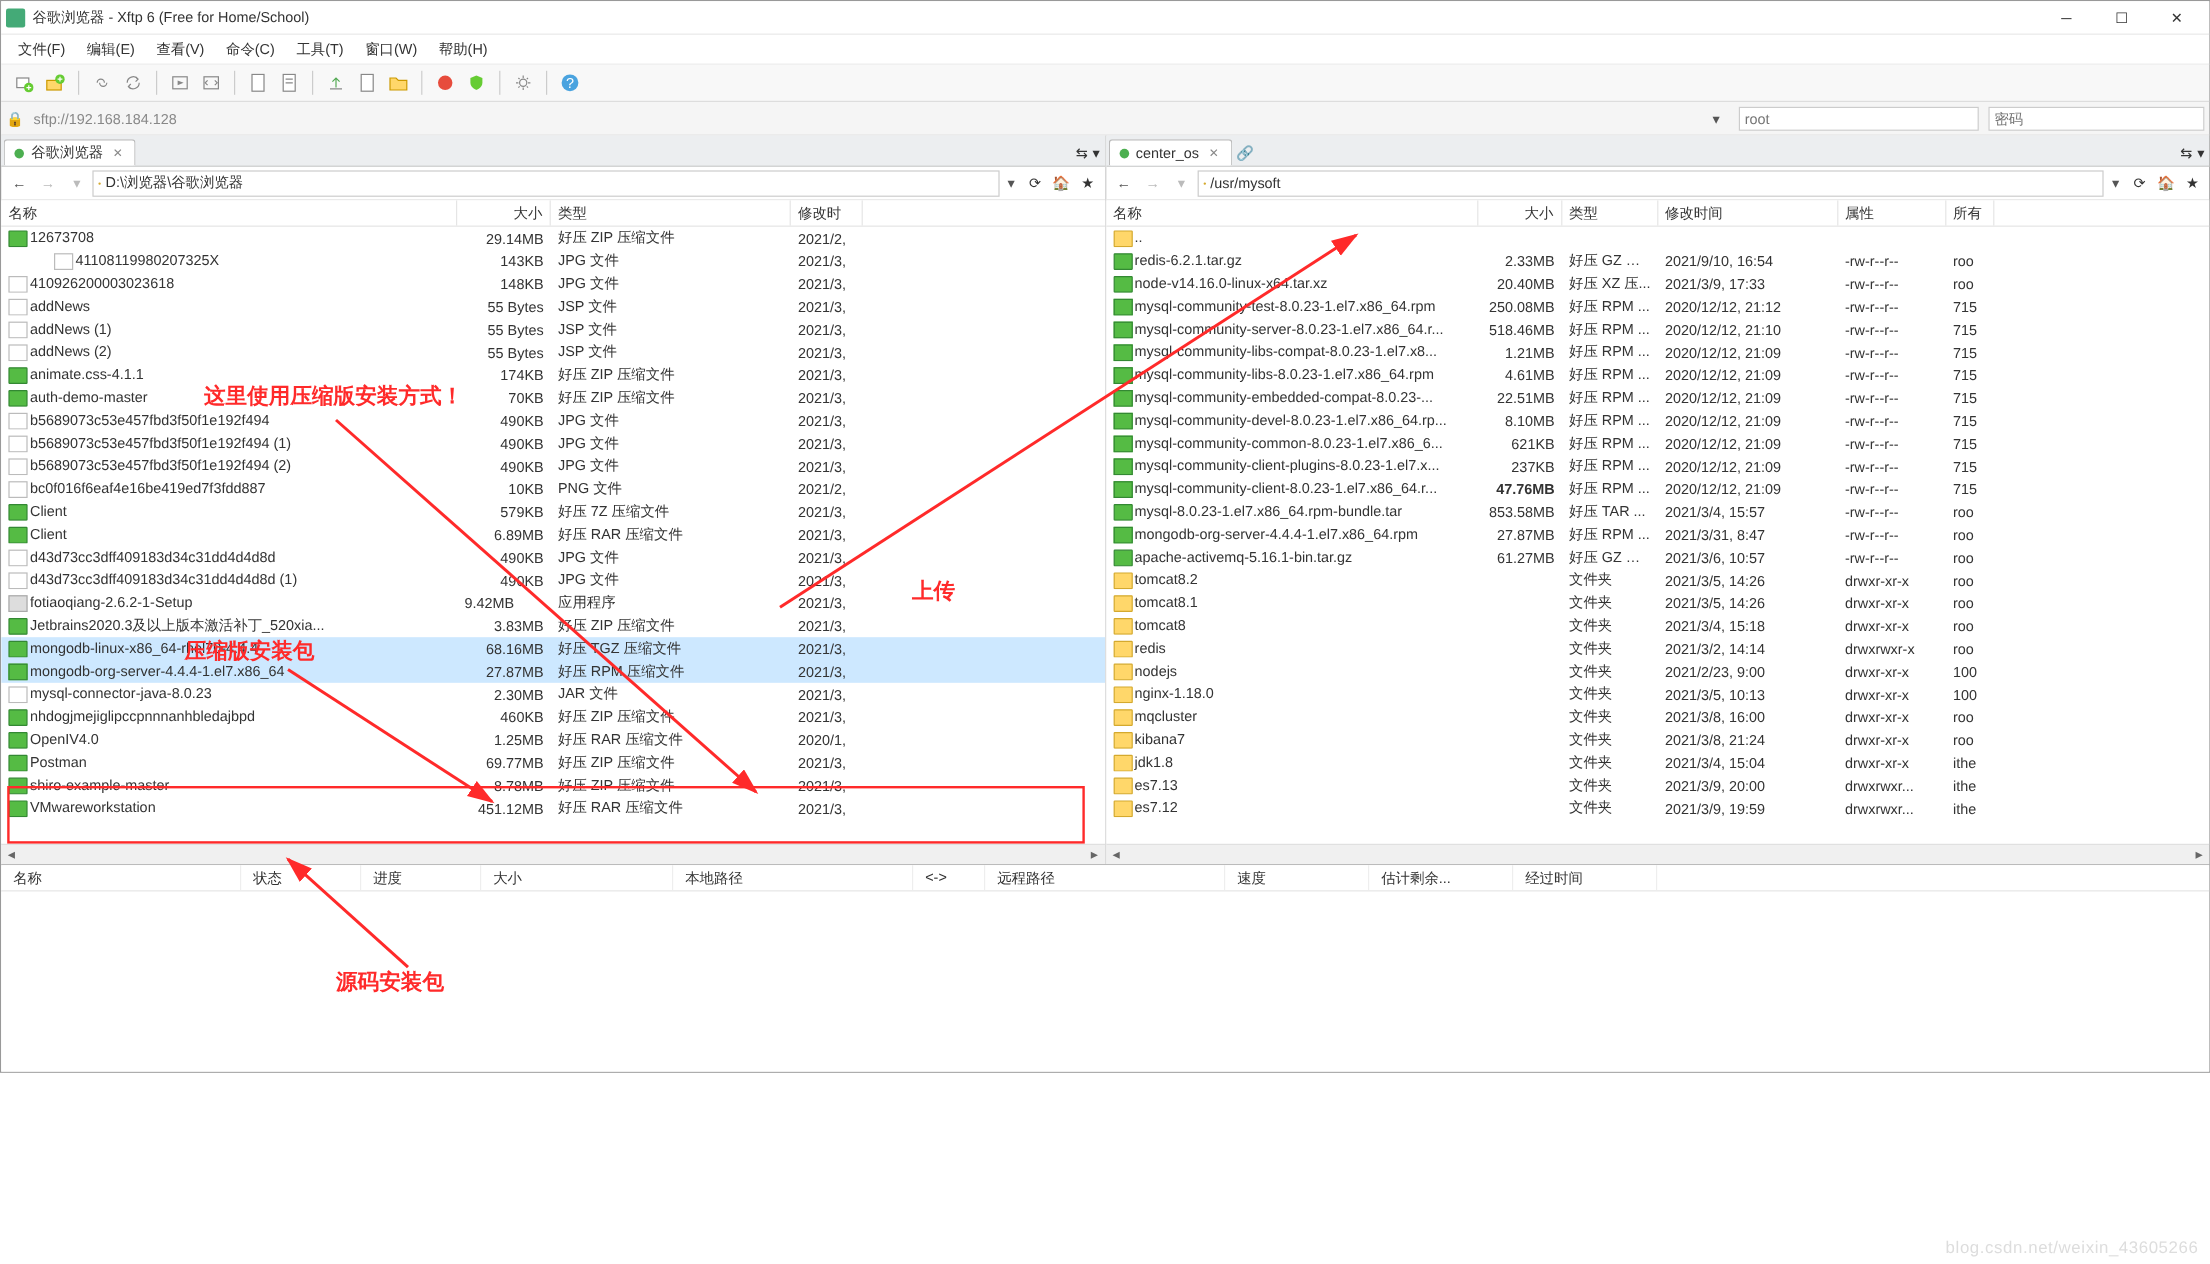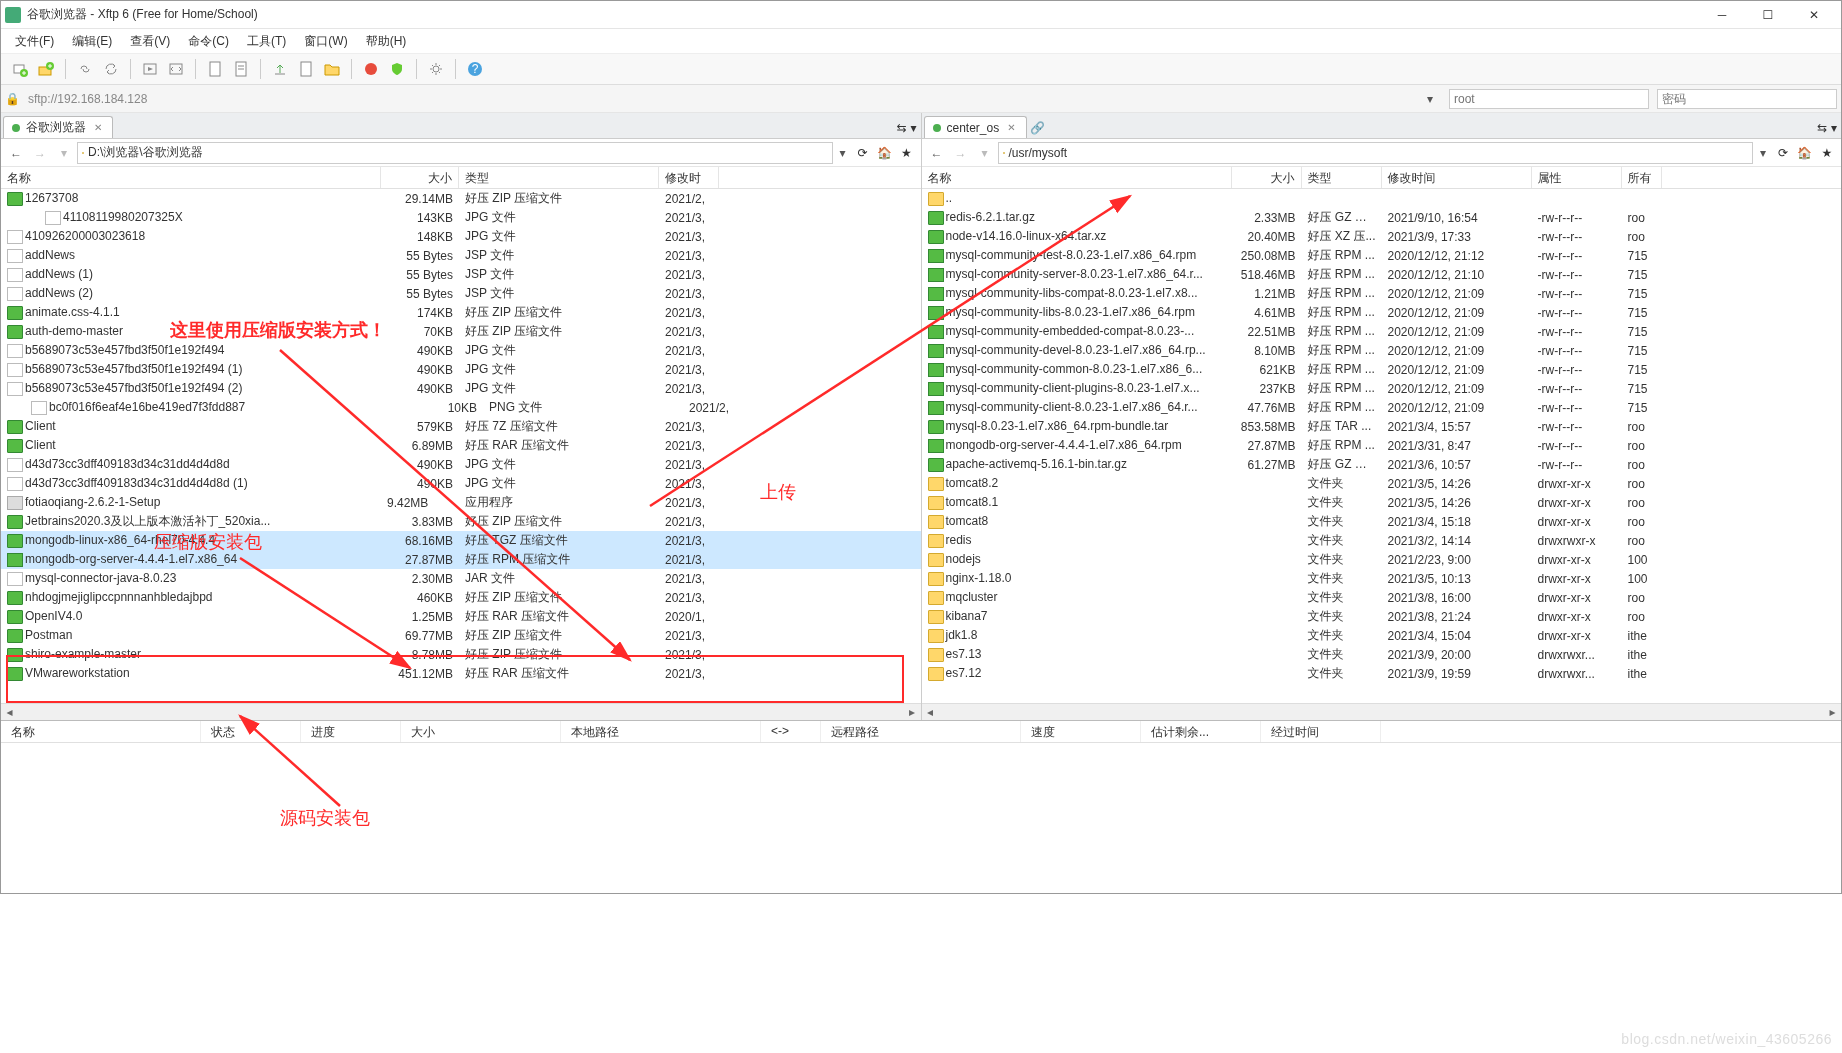--- a/index.html
+++ b/index.html
@@ -63,21 +63,21 @@
 .row .ic{width:16px;height:14px;display:inline-block;vertical-align:middle;margin-right:2px;}
 .ic-fold{background:#ffd76a;border:1px solid #d4a92e;border-radius:1px;}
 .ic-zip{background:#5b4;border:1px solid #383;border-radius:1px;}
 .ic-jpg{background:#fff;border:1px solid #bbb;}
 .ic-jsp{background:#fff;border:1px solid #bbb;}
 .ic-exe{background:#ddd;border:1px solid #aaa;}
 .ic-rpm{background:#5b4;border:1px solid #383;}
 
 
 .redbox{position:absolute; border:2px solid #ff2a2a; pointer-events:none;}
-.redtxt{position:absolute; color:#ff2a2a; font-size:18px; font-weight:400; pointer-events:none;}
+.redtxt{position:absolute; color:#ff2a2a; font-size:18px; font-weight:700; pointer-events:none;}
 svg.arrow{position:absolute; pointer-events:none;}
 
 
 .sbar-h{height:17px;background:#f0f0f0;border-top:1px solid #ddd;display:flex;}
 .sbar-h .tr{width:17px;display:flex;align-items:center;justify-content:center;color:#666;}
 .sbar-h .track{flex:1;}
 
 
 .bottom { border-top:1px solid #bbb;}
 .btabs{ height:22px; background:#f3f3f3; display:flex; align-items:flex-end; border-bottom:1px solid #ccc;}
@@ -316,21 +316,21 @@
             <div class="cell" style="width: 200px;">JPG 文件</div>
             <div class="cell" style="width: 60px;">2021/3,</div>
           </div>
           <div class="row">
             <div class="cell" style="width: 380px;"><span class="ic ic-jpg"></span>b5689073c53e457fbd3f50f1e192f494 (2)</div>
             <div class="cell" style="width: 78px; text-align: right;">490KB</div>
             <div class="cell" style="width: 200px;">JPG 文件</div>
             <div class="cell" style="width: 60px;">2021/3,</div>
           </div>
           <div class="row">
-            <div class="cell" style="width: 380px; margin-left: 24px;"><span class="ic ic-jpg"></span>bc0f016f6eaf4e16be419ed7f3fdd887</div>
+            <div class="cell" style="width: 380px;"><span class="ic ic-jpg"></span>bc0f016f6eaf4e16be419ed7f3fdd887</div>
             <div class="cell" style="width: 78px; text-align: right;">10KB</div>
             <div class="cell" style="width: 200px;">PNG 文件</div>
             <div class="cell" style="width: 60px;">2021/2,</div>
           </div>
           <div class="row">
             <div class="cell" style="width: 380px;"><span class="ic ic-zip"></span>Client</div>
             <div class="cell" style="width: 78px; text-align: right;">579KB</div>
             <div class="cell" style="width: 200px;">好压 7Z 压缩文件</div>
             <div class="cell" style="width: 60px;">2021/3,</div>
           </div>
@@ -540,21 +540,21 @@
           <div class="row">
             <div class="cell" style="width: 310px;"><span class="ic ic-rpm"></span>mysql-community-client-plugins-8.0.23-1.el7.x...</div>
             <div class="cell" style="width: 70px; text-align: right;">237KB</div>
             <div class="cell" style="width: 80px;">好压 RPM ...</div>
             <div class="cell" style="width: 150px;">2020/12/12, 21:09</div>
             <div class="cell" style="width: 90px;">-rw-r--r--</div>
             <div class="cell" style="width: 40px;">715</div>
           </div>
           <div class="row">
             <div class="cell" style="width: 310px;"><span class="ic ic-rpm"></span>mysql-community-client-8.0.23-1.el7.x86_64.r...</div>
-            <div class="cell" style="width: 70px; text-align: right;">47.76MB</div>
+            <div class="cell" style="width: 70px; text-align: right; font-weight: bold;">47.76MB</div>
             <div class="cell" style="width: 80px;">好压 RPM ...</div>
             <div class="cell" style="width: 150px;">2020/12/12, 21:09</div>
             <div class="cell" style="width: 90px;">-rw-r--r--</div>
             <div class="cell" style="width: 40px;">715</div>
           </div>
           <div class="row">
             <div class="cell" style="width: 310px;"><span class="ic ic-zip"></span>mysql-8.0.23-1.el7.x86_64.rpm-bundle.tar</div>
             <div class="cell" style="width: 70px; text-align: right;">853.58MB</div>
             <div class="cell" style="width: 80px;">好压 TAR ...</div>
             <div class="cell" style="width: 150px;">2021/3/4, 15:57</div>

